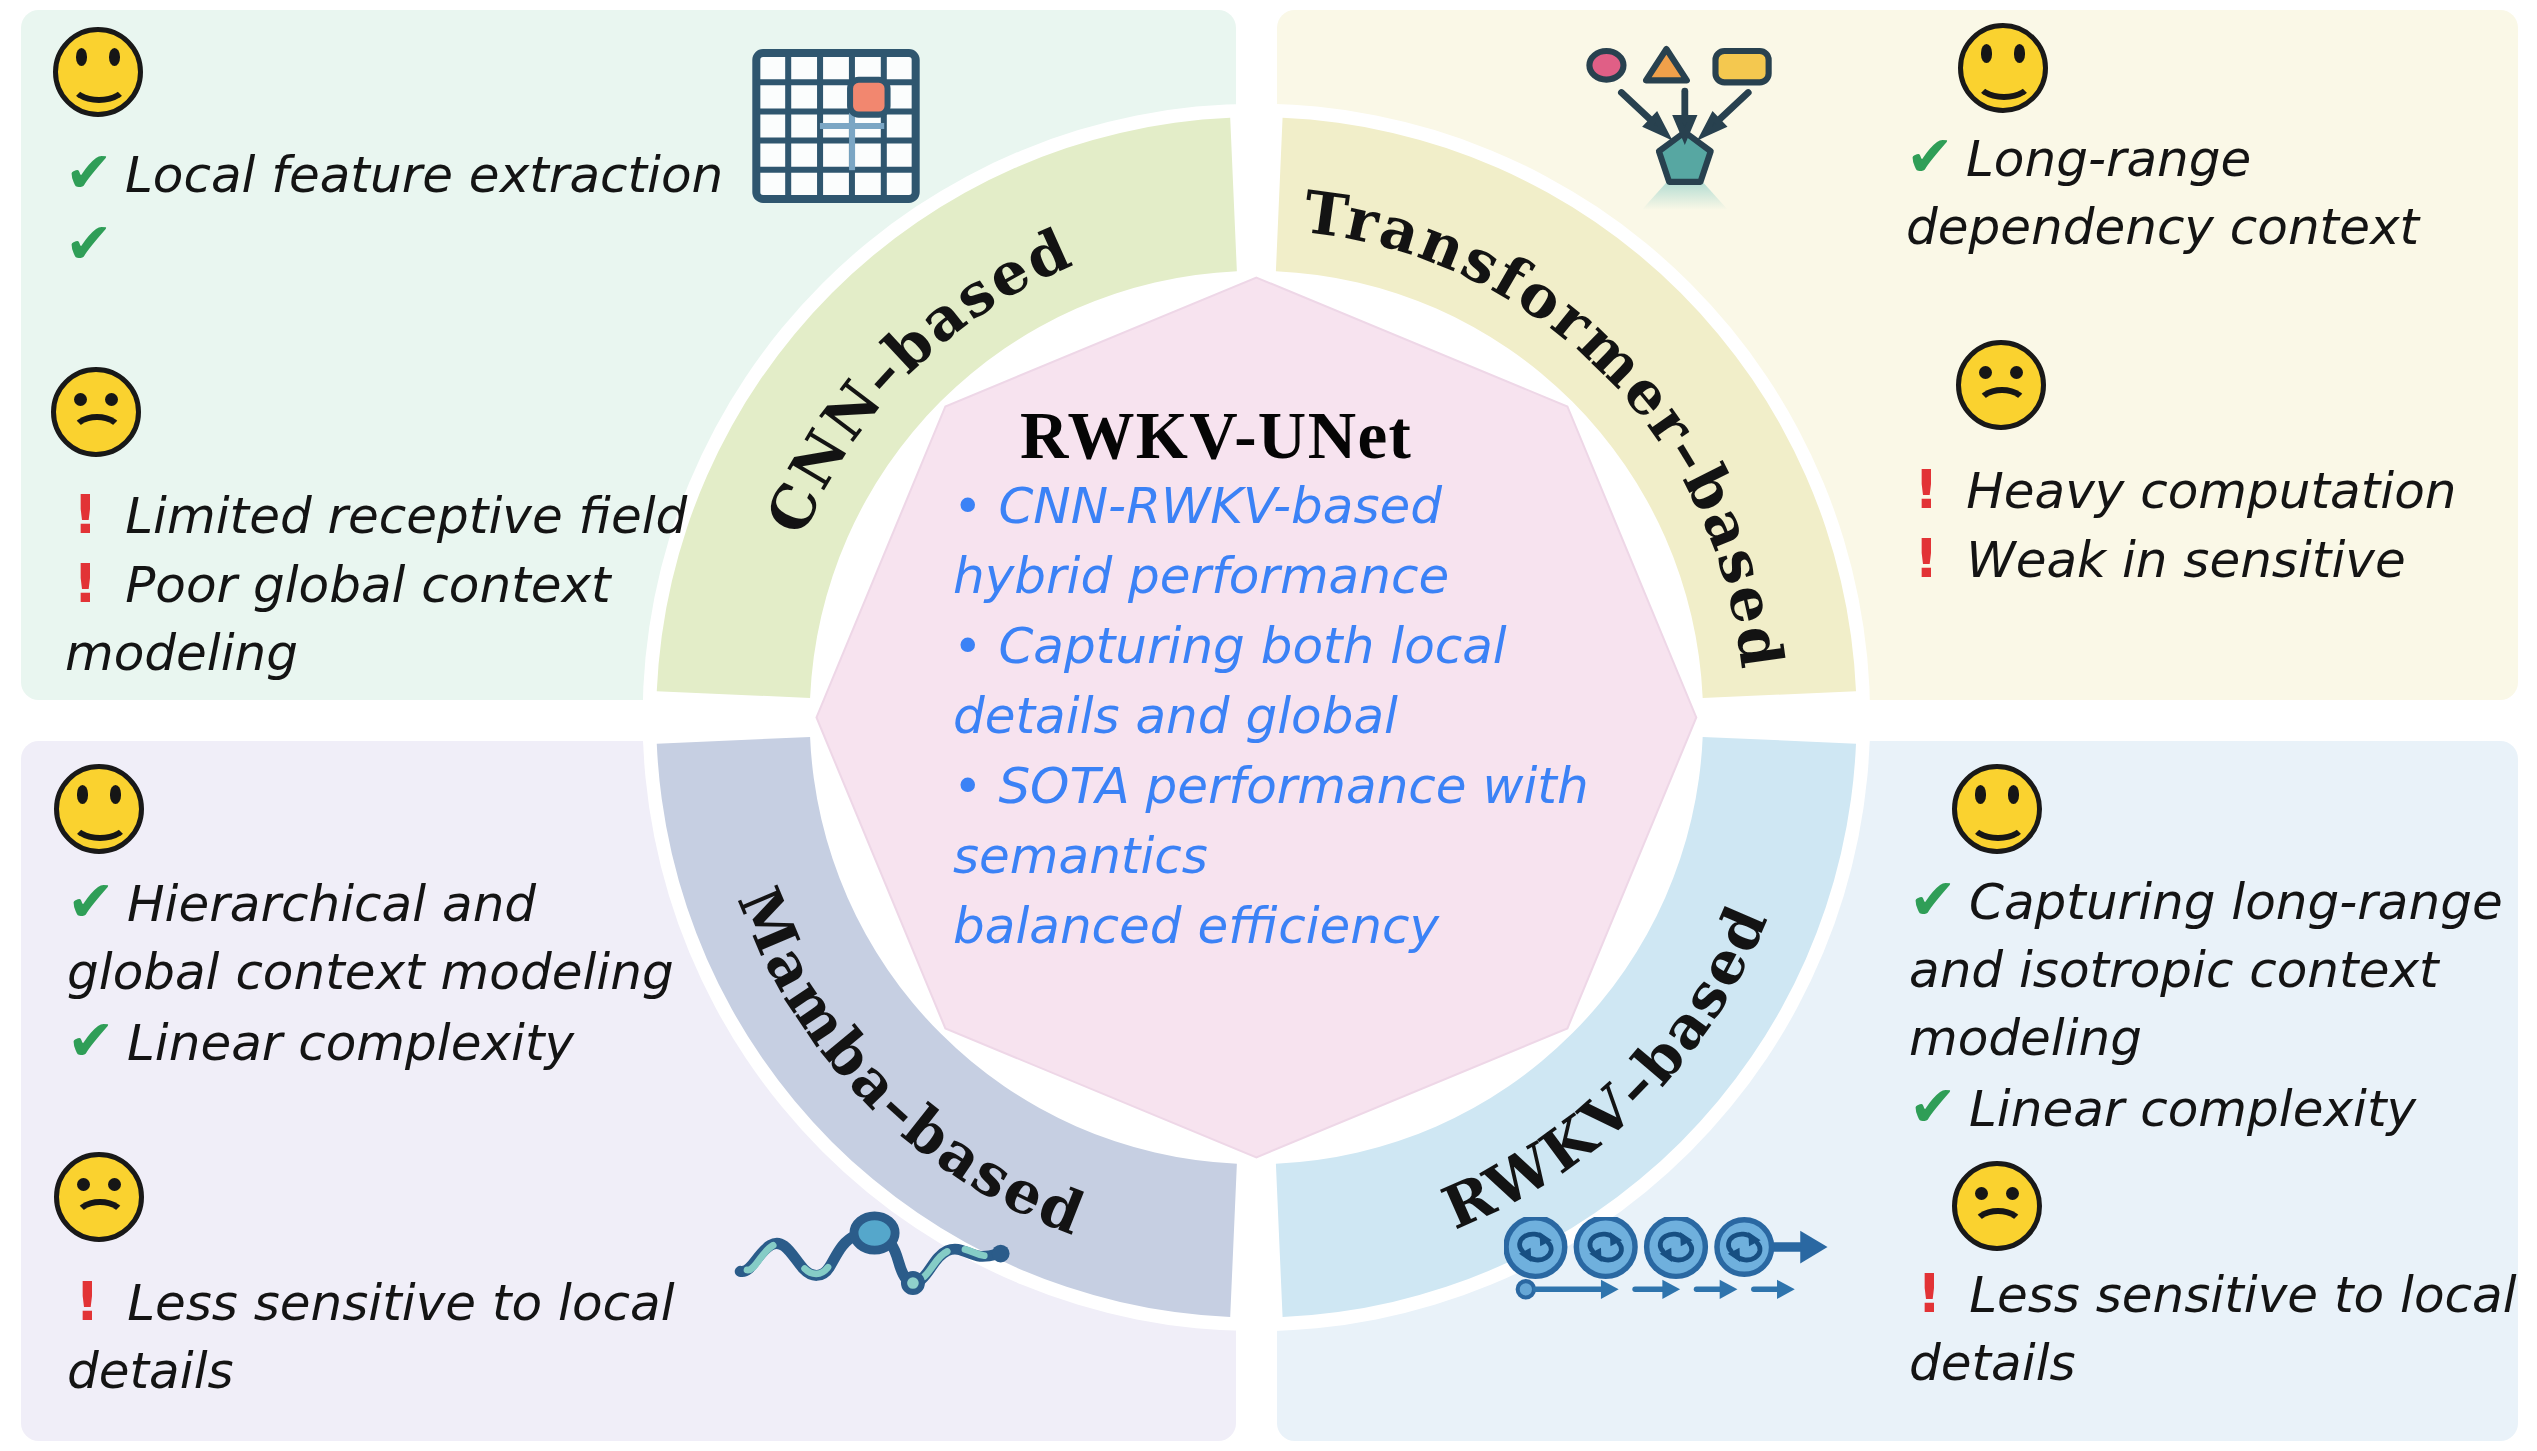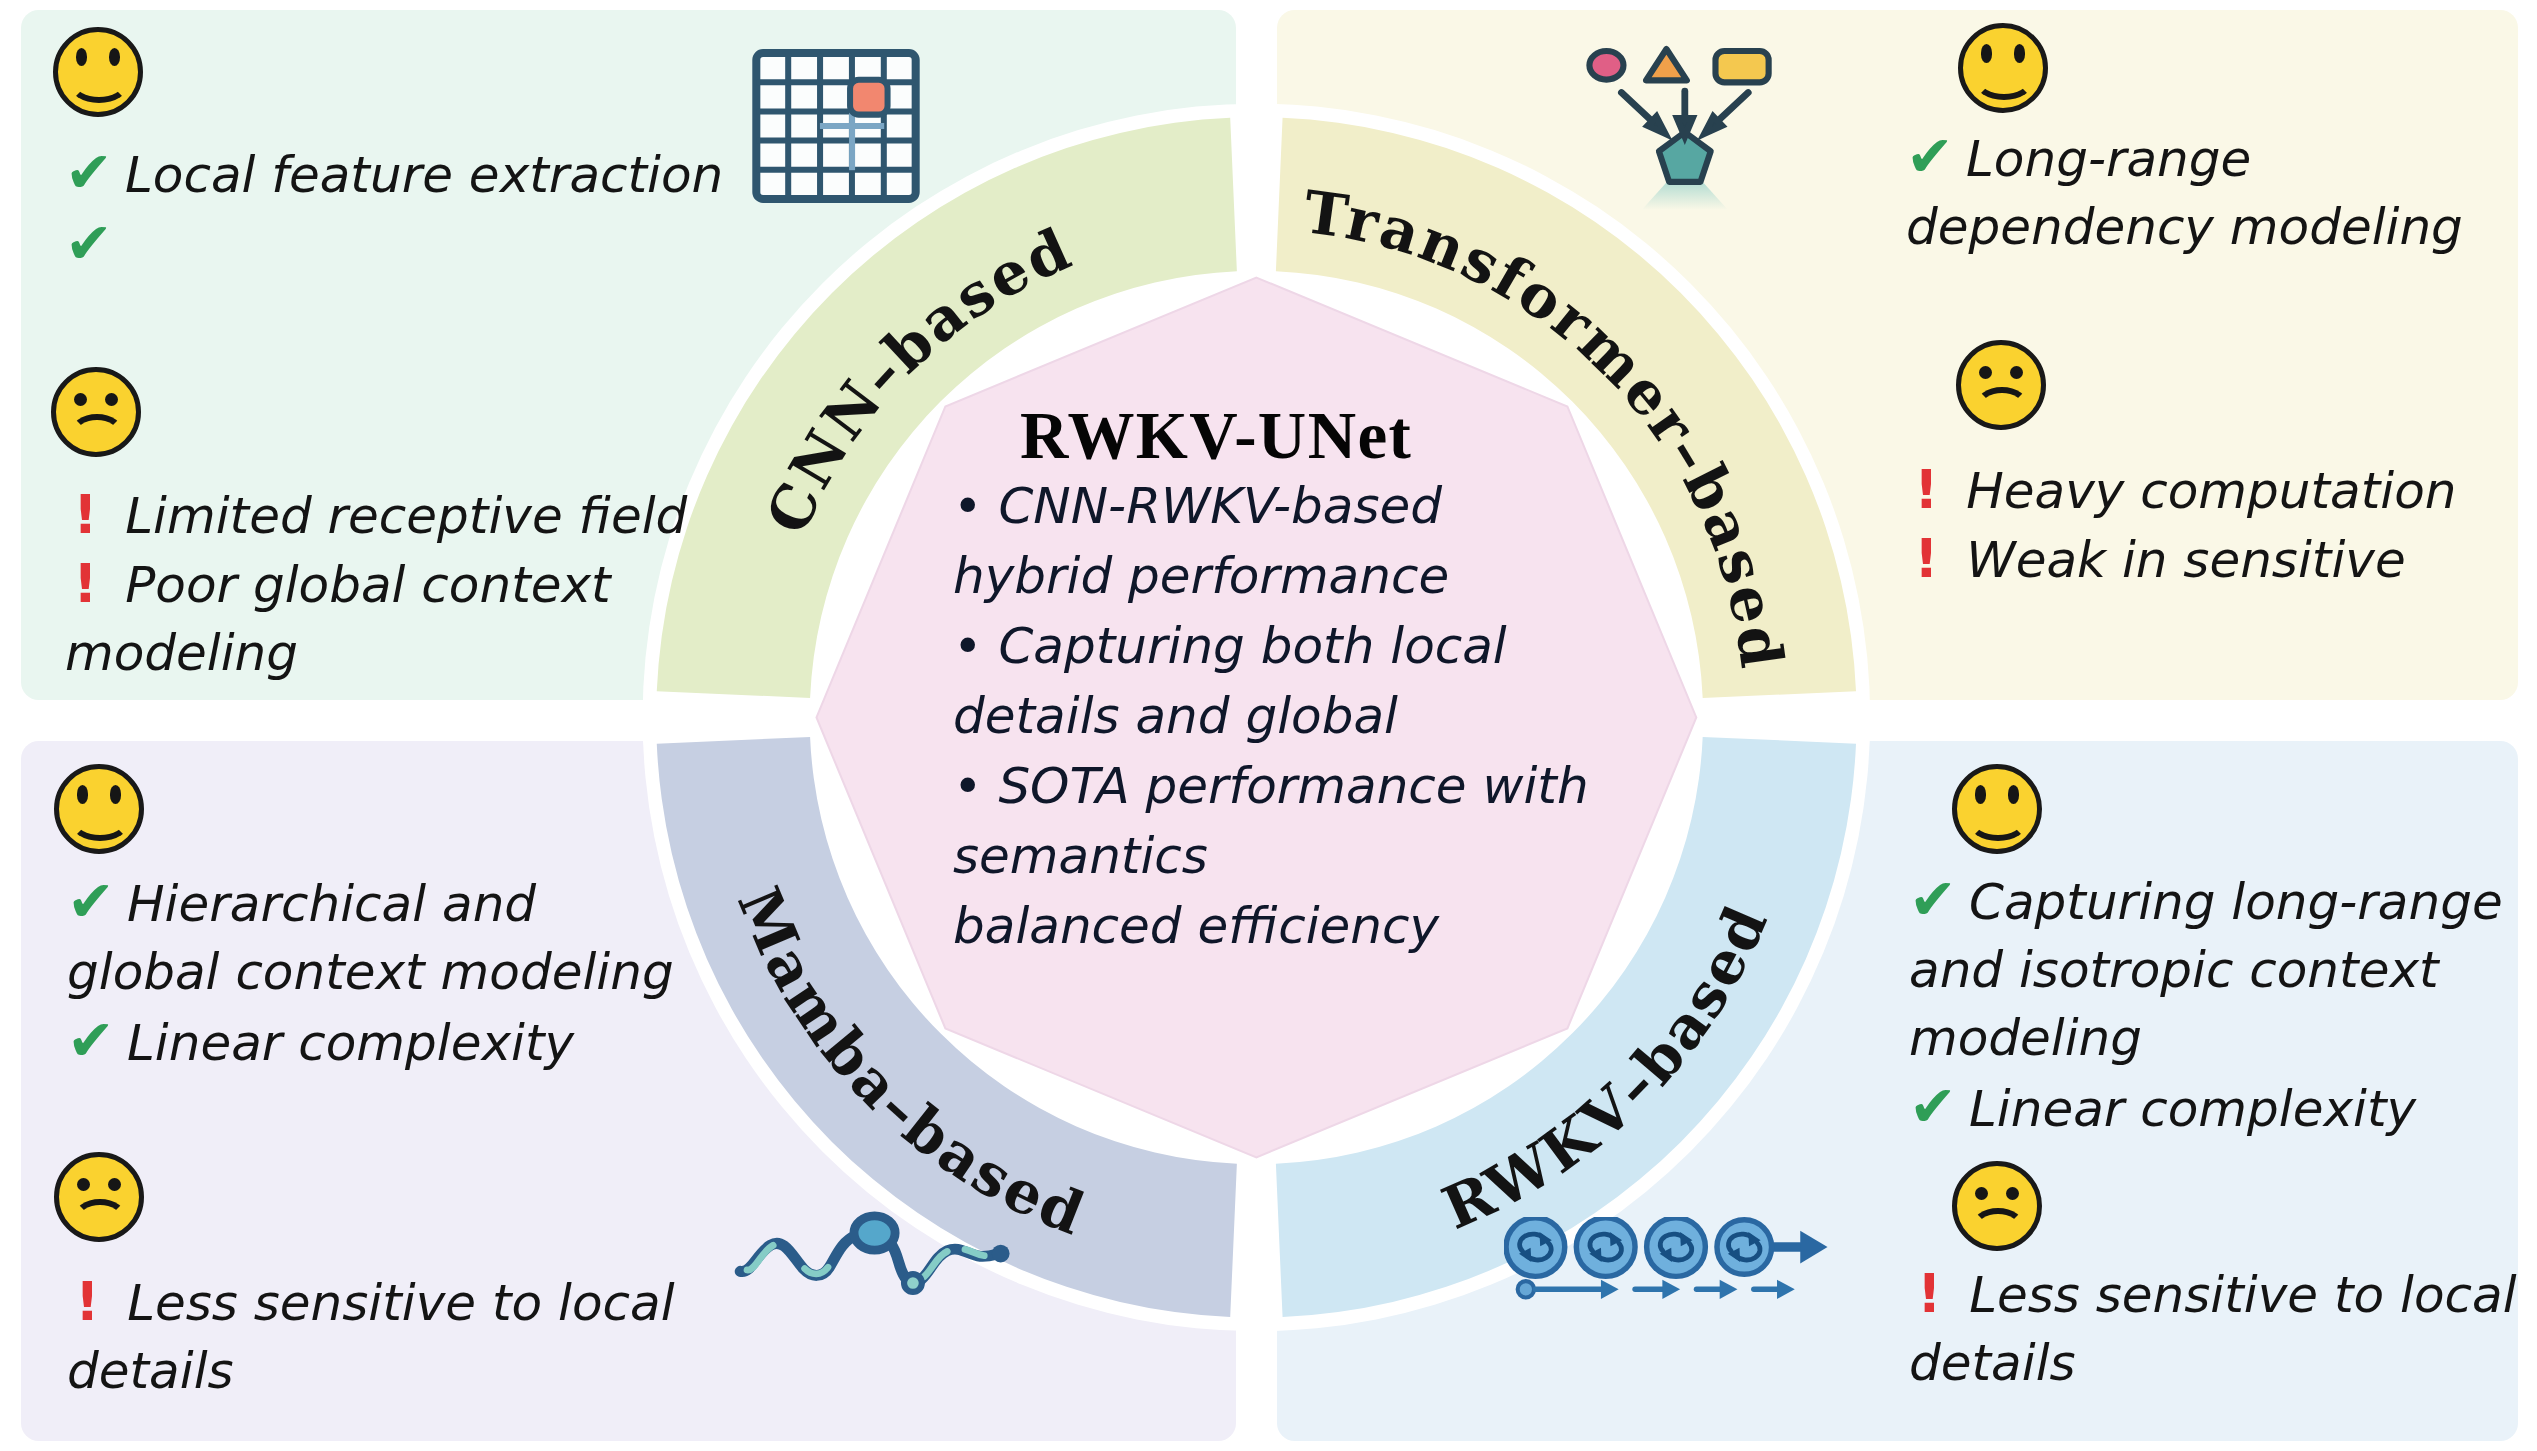--- a/index.html
+++ b/index.html
@@ -31,21 +31,21 @@
   .smiley .mouth{position:absolute;}
   .smiley.happy .mouth{left:11px;bottom:8.2px;width:48px;height:27px;
        border:6.1px solid transparent;border-bottom-color:#161616;border-radius:50%;}
   .smiley.sad .mouth{left:13.6px;bottom:-1.4px;width:42px;height:27px;
        border:6.1px solid transparent;border-top-color:#161616;border-radius:50%;}
 
   
   .center-title{position:absolute;left:1020px;top:397px;font-family:"Liberation Serif",serif;
        font-weight:700;font-size:67px;color:#050505;letter-spacing:1.4px;}
   .center-points{position:absolute;left:953px;top:471px;width:689px;}
-  .bline{font-size:50px;line-height:70px;font-style:italic;color:#0f172a;white-space:nowrap;}
+  .bline{font-size:50px;line-height:70px;font-style:italic;color:#3b82f6;white-space:nowrap;}
 
   .ring-svg,.icon{position:absolute;}
   .ring-svg{left:0;top:0;}
   .arc-label{font-family:"DejaVu Serif",serif;font-weight:700;font-size:86px;fill:#131313;letter-spacing:4px;}
 </style>
 </head>
 <body>
 
 <div class="stage" style="transform: scale(1);">
 
@@ -175,21 +175,21 @@
     <span class="eye l"></span>
       <span class="eye r"></span>
       <span class="mouth"></span>
     </div>
   <div class="rows" style="left:1906px;top:122px;">
       <div class="row">
         <span class="mark check">✔</span>
         <span class="txt">Long-range</span>
       </div>
       <div class="row cont">
-        <span class="txt">dependency modeling</span>
+        <span class="txt">dependency context</span>
       </div>
     </div>
   <div class="smiley sad" style="left:1956px;top:340px;">
     <span class="eye l"></span>
       <span class="eye r"></span>
       <span class="mouth"></span>
     </div>
   <div class="rows" style="left:1906px;top:456px;">
       <div class="row">
         <span class="mark excl">!</span>

